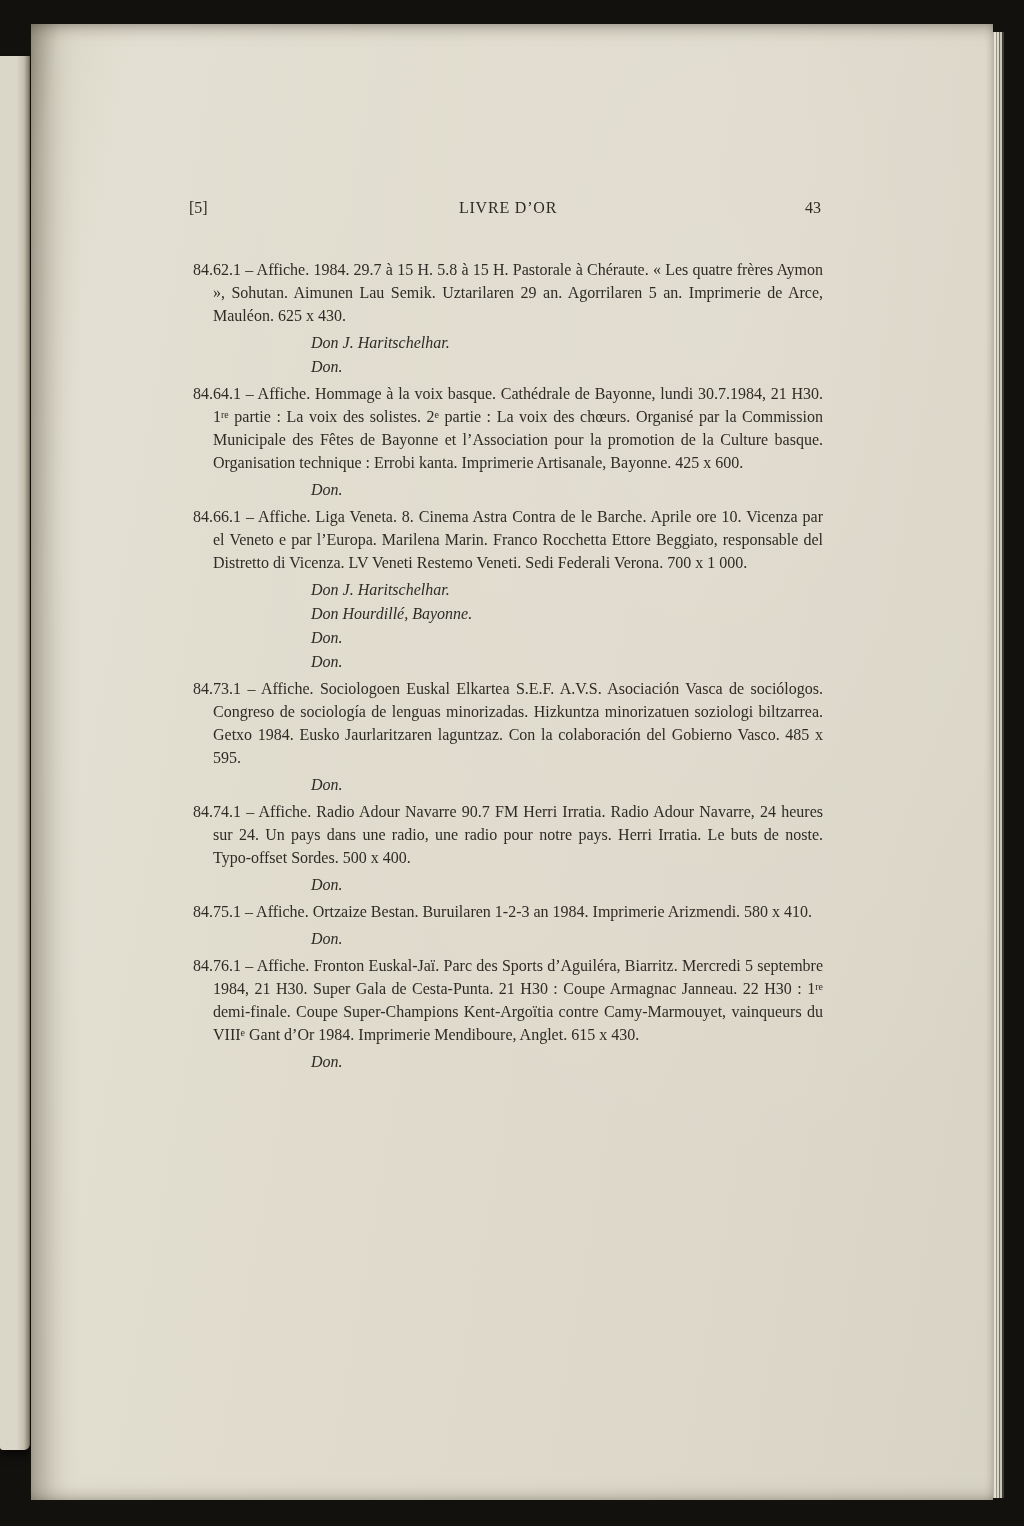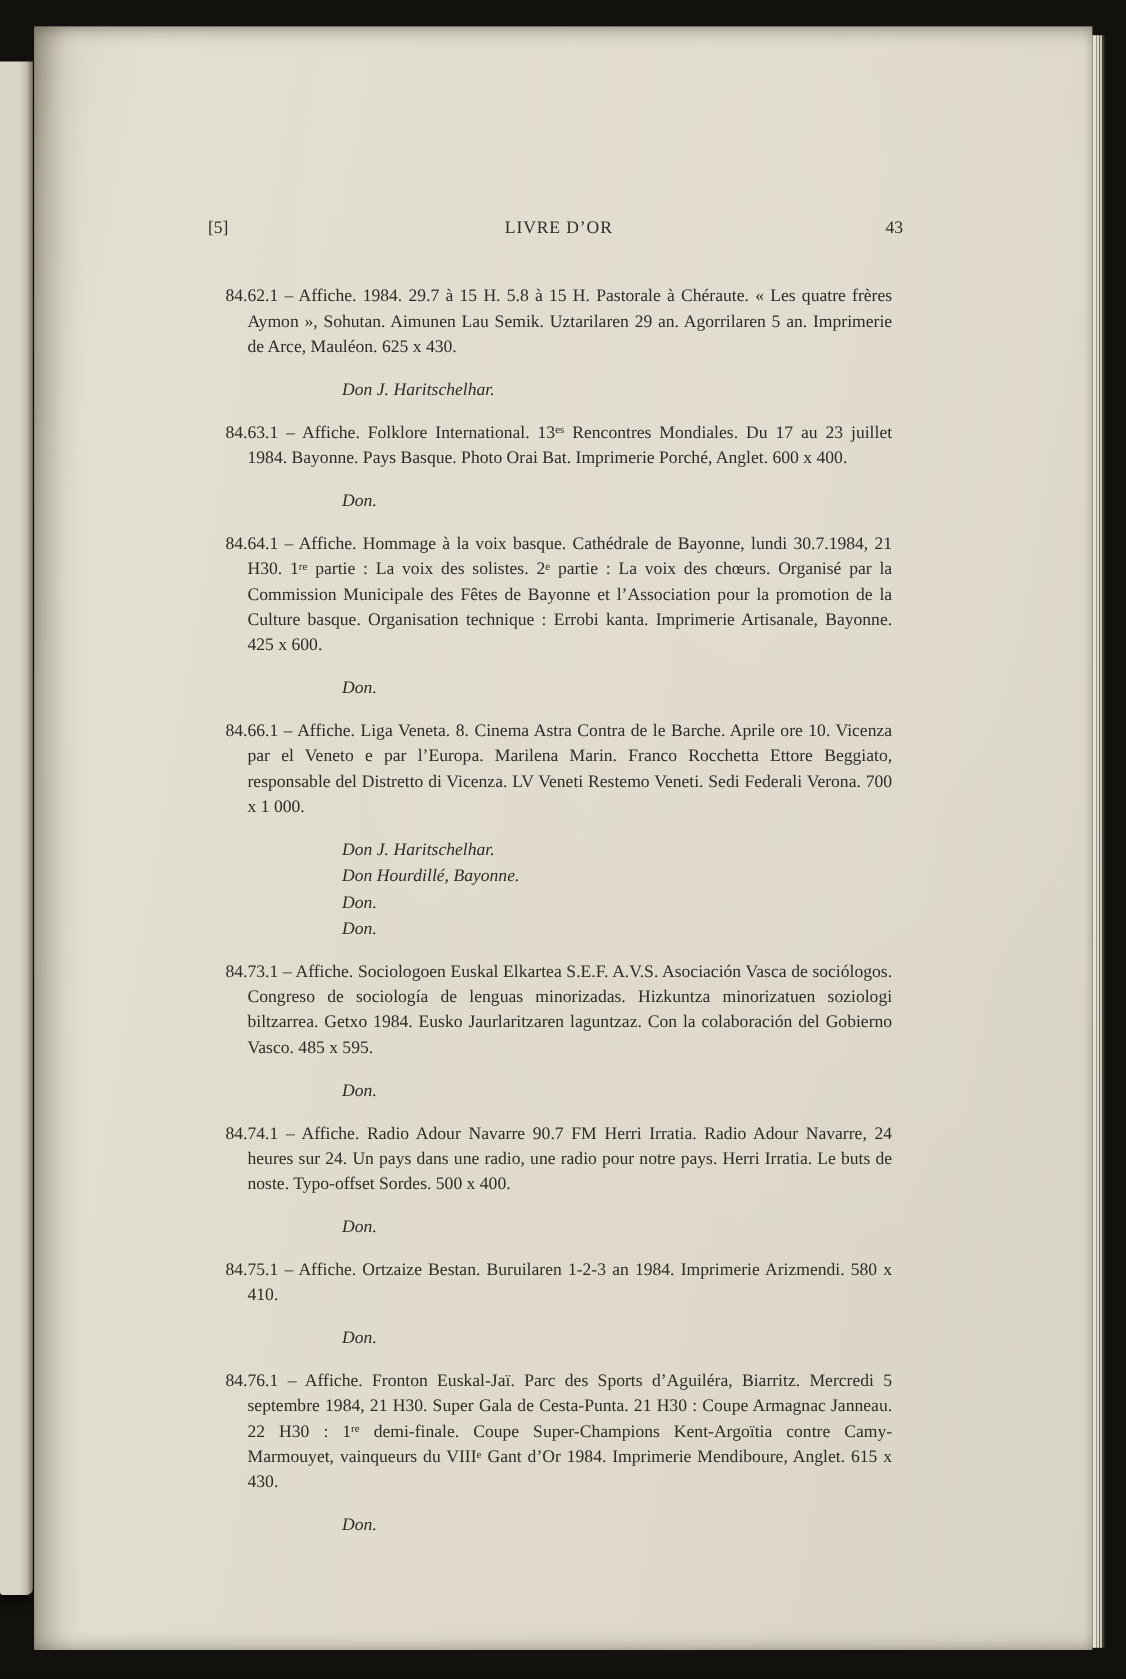--- a/index.html
+++ b/index.html
@@ -40,21 +40,21 @@
   }
   .pagehead{
     display:grid;grid-template-columns:1fr auto 1fr;align-items:baseline;
     margin-bottom:39px;font-size:16px;
   }
   .pagehead .left{justify-self:start;}
   .pagehead .center{justify-self:center;letter-spacing:.8px;}
   .pagehead .right{justify-self:end;padding-right:6px;text-align:right;}
   .entry{margin:0 0 1px 0;}
   .entry-text{
-    margin:16px;text-align:justify;
+    margin:4px;text-align:justify;
     padding-left:20px;text-indent:-20px;
   }
   .entry-text sup{font-size:10px;line-height:0;vertical-align:4px;letter-spacing:0;}
   .don{
     margin:0 0 0 122px;font-style:italic;
   }
 </style>
 </head>
 <body>
 
@@ -73,21 +73,20 @@
       </div>
 
       <div>
 
         <div class="entry">
           <p class="entry-text"><span>84.62.1</span><span> – Affiche. 1984. 29.7 à 15 H. 5.8 à 15 H. Pastorale à Chéraute. « Les quatre frères Aymon », Sohutan. Aimunen Lau Semik. Uztarilaren 29 an. Agorrilaren 5 an. Imprimerie de Arce, Mauléon. 625 x 430.</span></p>
           <p class="don">Don J. Haritschelhar.</p>
         </div>
 
         <div class="entry">
-          <p class="entry-text"><span>84.63.1</span><span> – Affiche. Folklore International. 13<sup>es</sup> Rencontres Mondiales. Du 17 au 23 juillet 1984. Bayonne. Pays Basque. Photo Orai Bat. Imprimerie Porché, Anglet. 600 x 400.</span></p>
           <p class="don">Don.</p>
         </div>
 
         <div class="entry">
           <p class="entry-text"><span>84.64.1</span><span> – Affiche. Hommage à la voix basque. Cathédrale de Bayonne, lundi 30.7.1984, 21 H30. 1<sup>re</sup> partie : La voix des solistes. 2<sup>e</sup> partie : La voix des chœurs. Organisé par la Commission Municipale des Fêtes de Bayonne et l’Association pour la promotion de la Culture basque. Organisation technique : Errobi kanta. Imprimerie Artisanale, Bayonne. 425 x 600.</span></p>
           <p class="don">Don.</p>
         </div>
 
         <div class="entry">
           <p class="entry-text"><span>84.66.1</span><span> – Affiche. Liga Veneta. 8. Cinema Astra Contra de le Barche. Aprile ore 10. Vicenza par el Veneto e par l’Europa. Marilena Marin. Franco Rocchetta Ettore Beggiato, responsable del Distretto di Vicenza. LV Veneti Restemo Veneti. Sedi Federali Verona. 700 x 1 000.</span></p>

